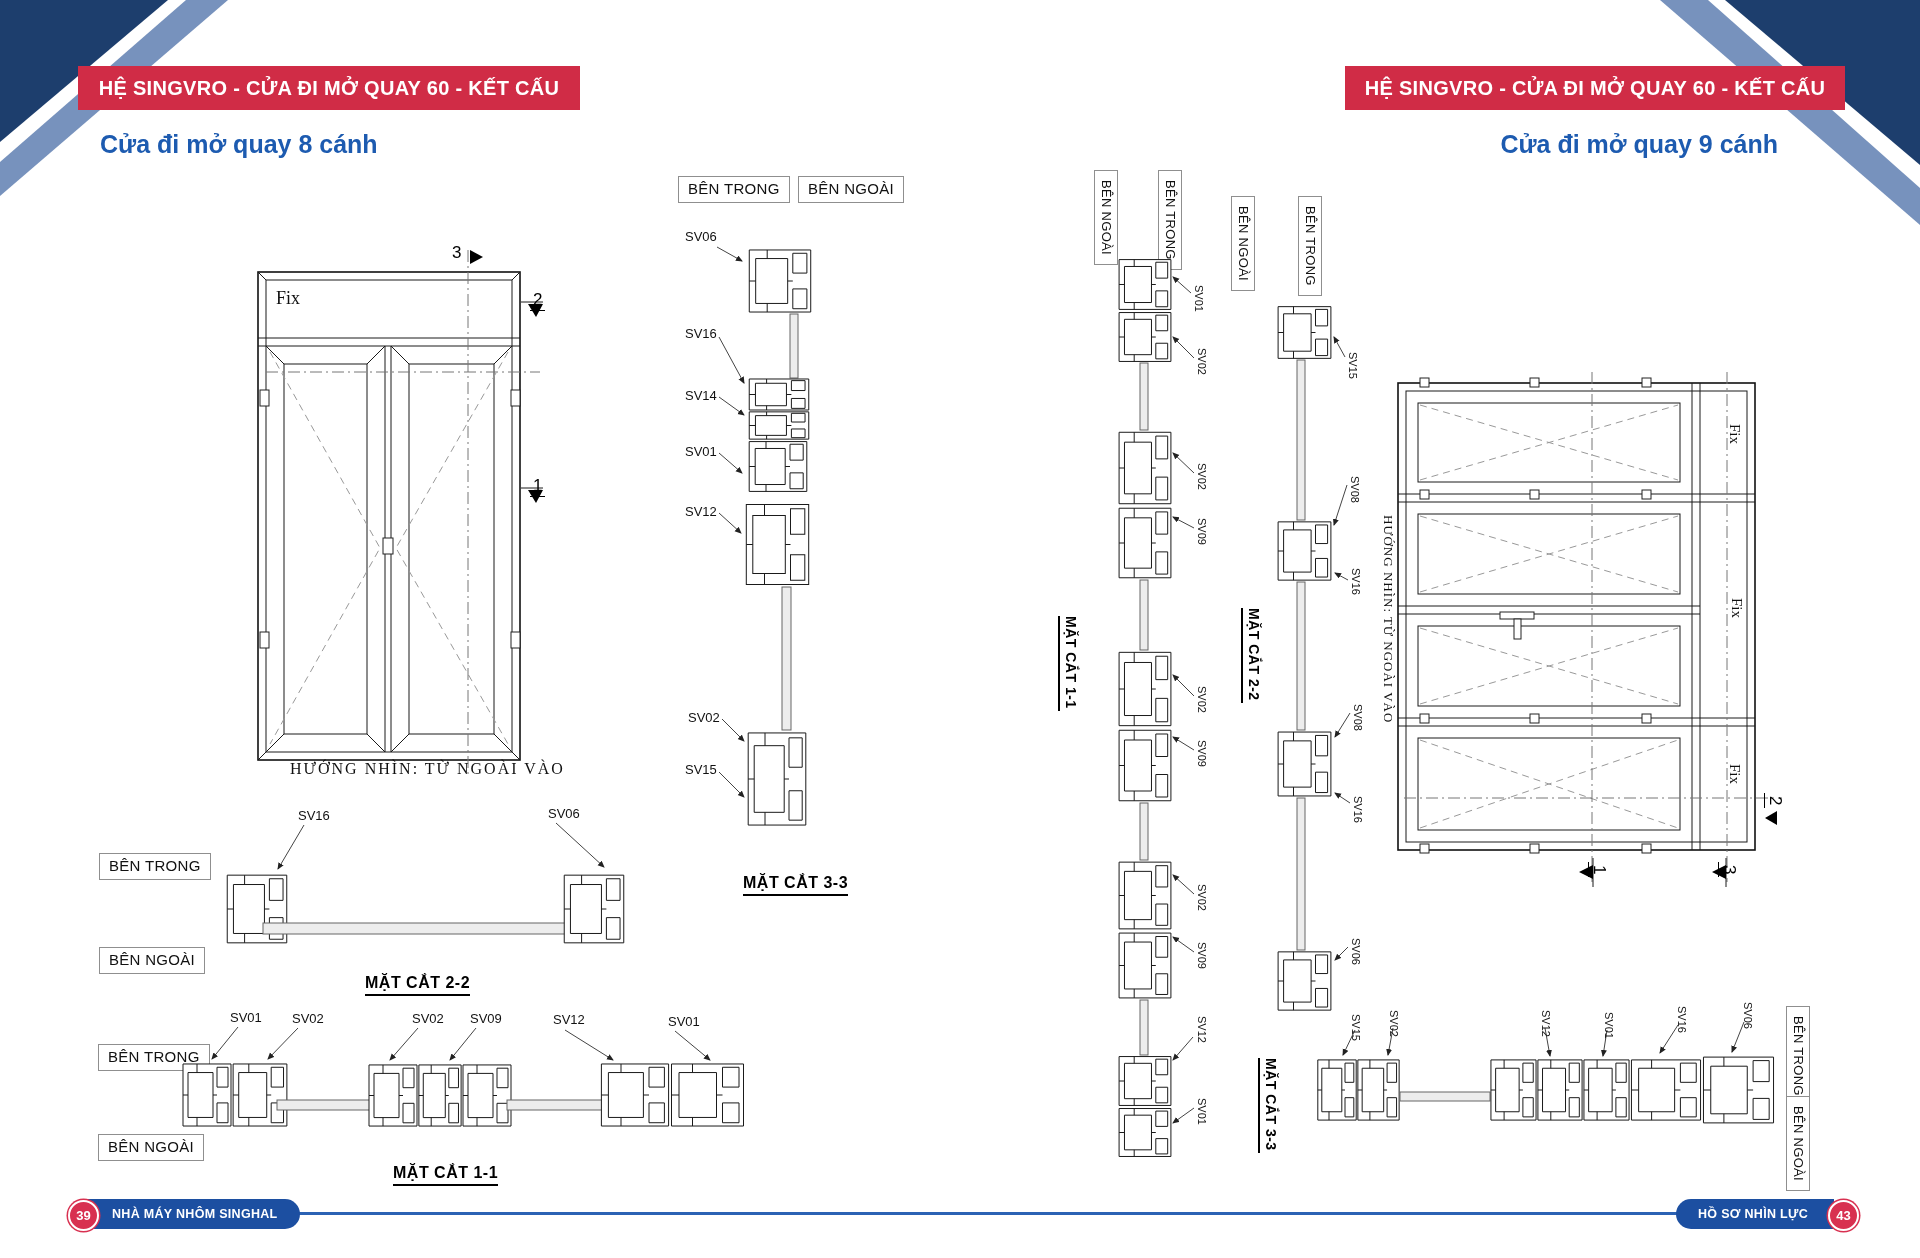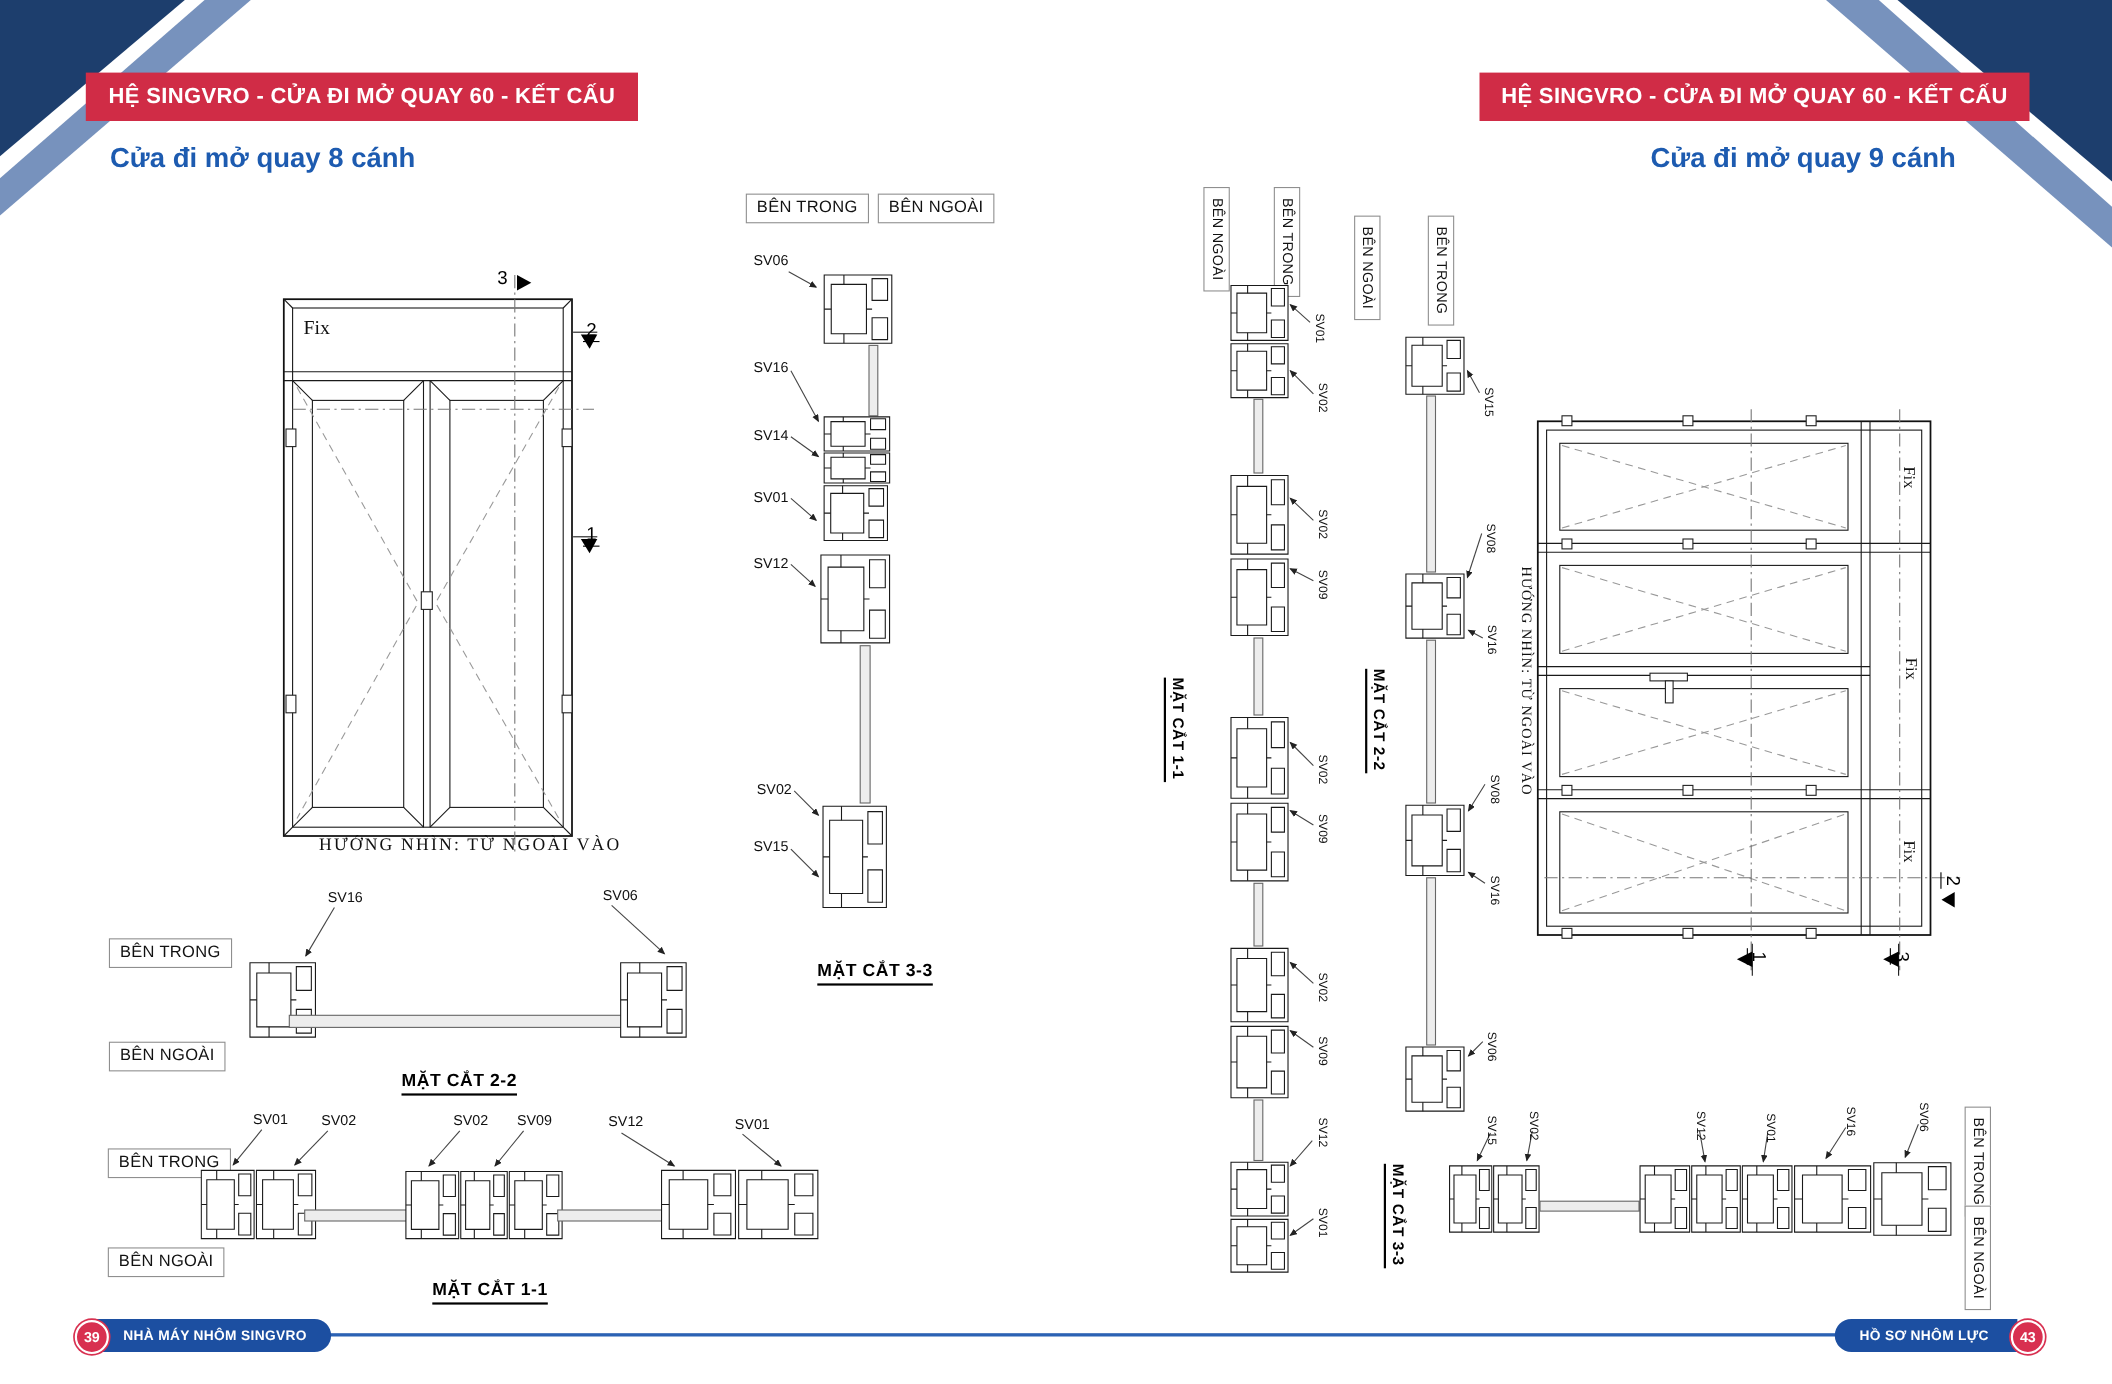--- a/index.html
+++ b/index.html
@@ -388,17 +388,17 @@
   <div class="svlabel rot" style="left:1540px;top:1010px">SV12</div>
   <div class="svlabel rot" style="left:1603px;top:1012px">SV01</div>
   <div class="svlabel rot" style="left:1676px;top:1006px">SV16</div>
   <div class="svlabel rot" style="left:1742px;top:1002px">SV06</div>
   <div class="caption rot" style="left:1258px;top:1058px">MẶT CẮT 3-3</div>
   <div class="sidebox rot" style="left:1786px;top:1006px">BÊN TRONG</div>
   <div class="sidebox rot" style="left:1786px;top:1096px">BÊN NGOÀI</div>
 
   <div id="footline"></div>
   <div class="pagecirc" style="left:68px;top:1200px">39</div>
-  <div class="pill left" style="left:86px">NHÀ MÁY NHÔM SINGVRO</div>
-  <div class="pill right" style="right:86px">HỒ SƠ NHÔM LỰC</div>
+  <div class="pill left" style="left:86px">NHÀ MÁY NHÔM SINGHAL</div>
+  <div class="pill right" style="right:86px">HỒ SƠ NHÌN LỰC</div>
   <div class="pagecirc" style="left:1828px;top:1200px">43</div>
 
 </div>
 
 </body></html>

